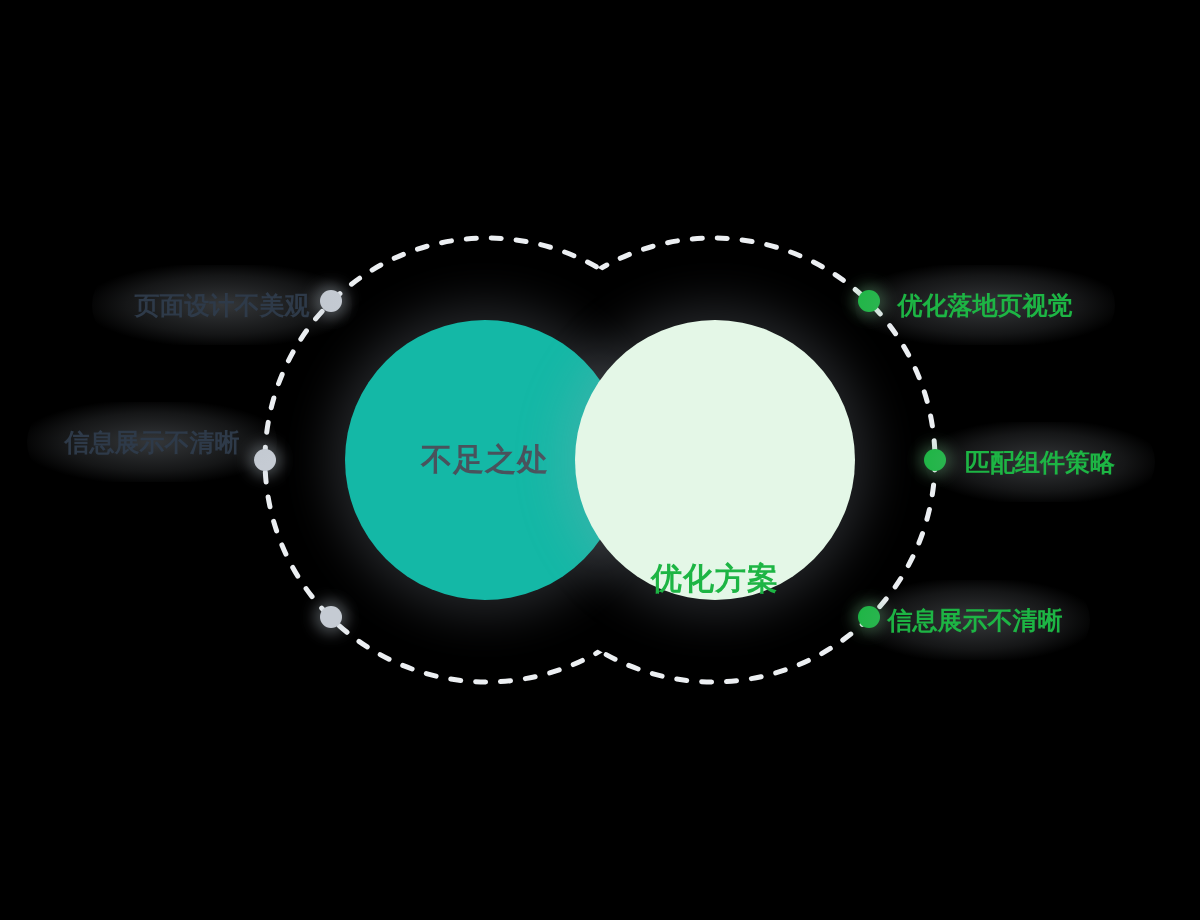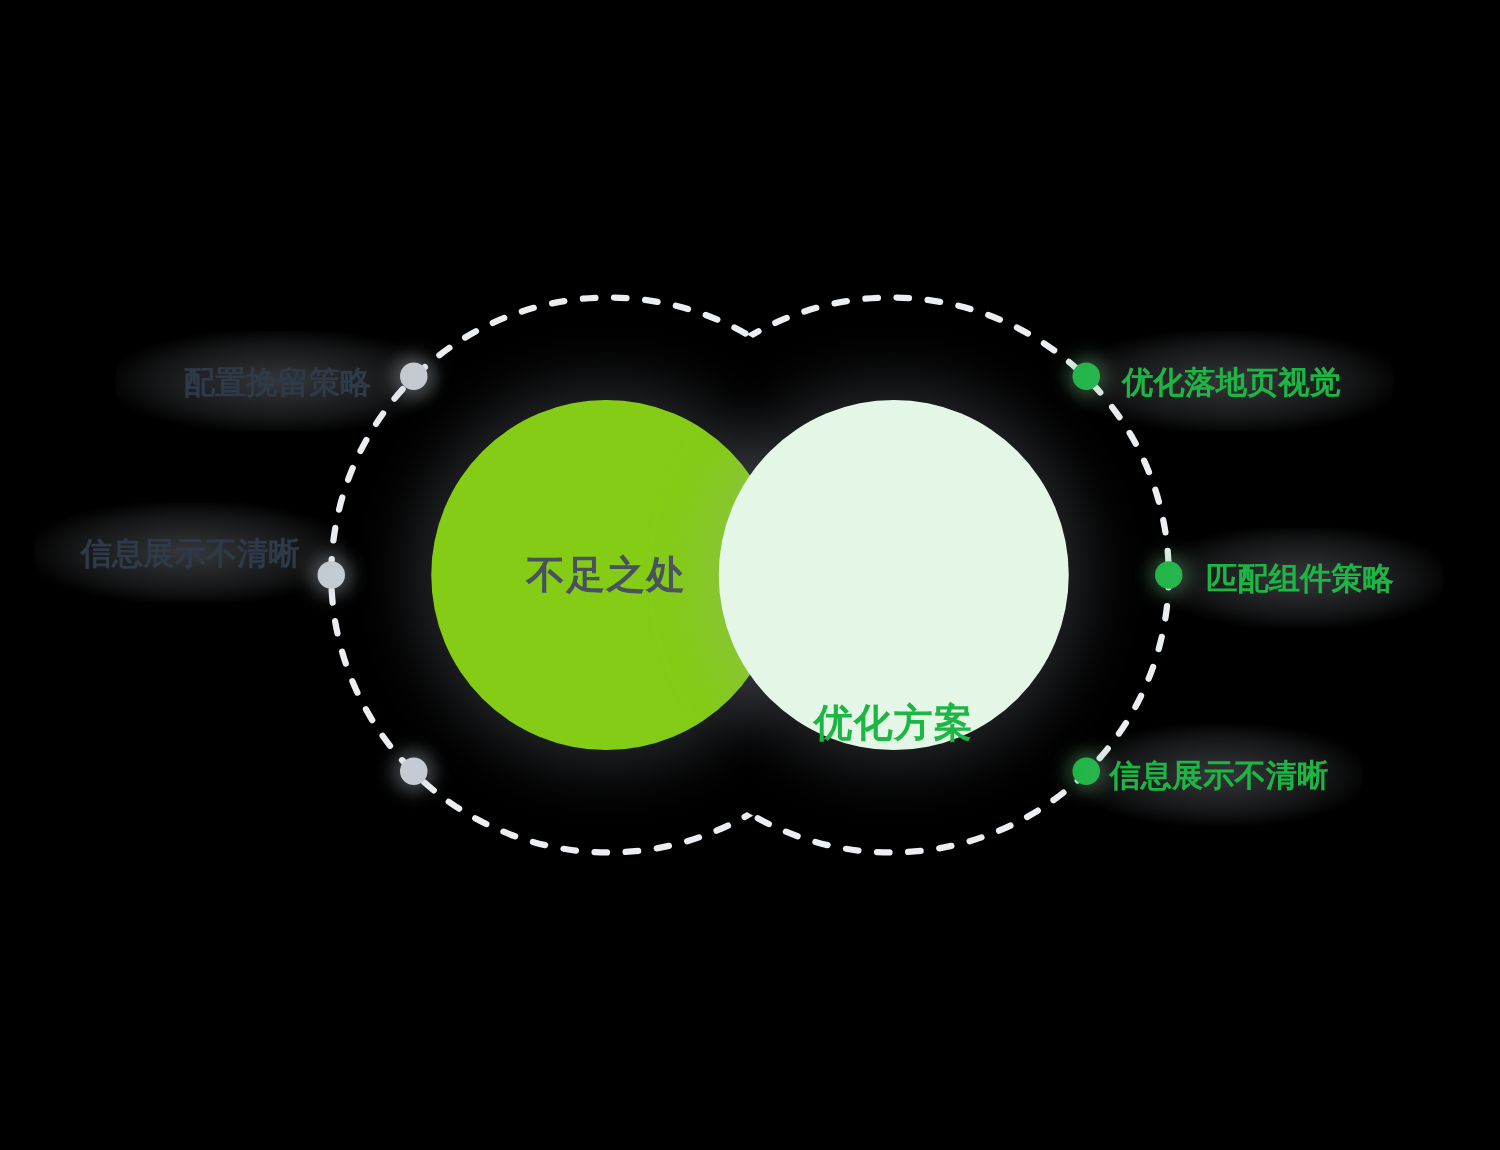--- a/index.html
+++ b/index.html
@@ -28,21 +28,21 @@
     display: flex;
     align-items: center;
     justify-content: center;
     font-weight: bold;
     font-size: 31px;
     letter-spacing: 1px;
   }
   #circle-left {
     left: 345px;
     top: 320px;
-    background: #84cc16;
+    background: #14b8a6;
     color: #49525c;
     box-shadow: 0 0 46px 16px rgba(160,170,180,0.22);
     z-index: 2;
   }
   #circle-right {
     left: 575px;
     top: 320px;
     background: #e4f7e7;
     color: #1db544;
     box-shadow: 0 0 46px 16px rgba(160,170,180,0.22);
@@ -118,21 +118,21 @@
   </svg>
 
   <div id="circle-left" class="big-circle">
     <span>不足之处</span>
   </div>
   <div id="circle-right" class="big-circle">
     <span>优化方案</span>
   </div>
 
   <div id="item-l1" class="item item-left">
-    <span>配置挽留策略</span>
+    <span>页面设计不美观</span>
   </div>
   <div id="item-l2" class="item item-left">
     <span>信息展示不清晰</span>
   </div>
 
   <div id="item-r1" class="item item-right">
     <span>优化落地页视觉</span>
   </div>
   <div id="item-r2" class="item item-right">
     <span>匹配组件策略</span>

